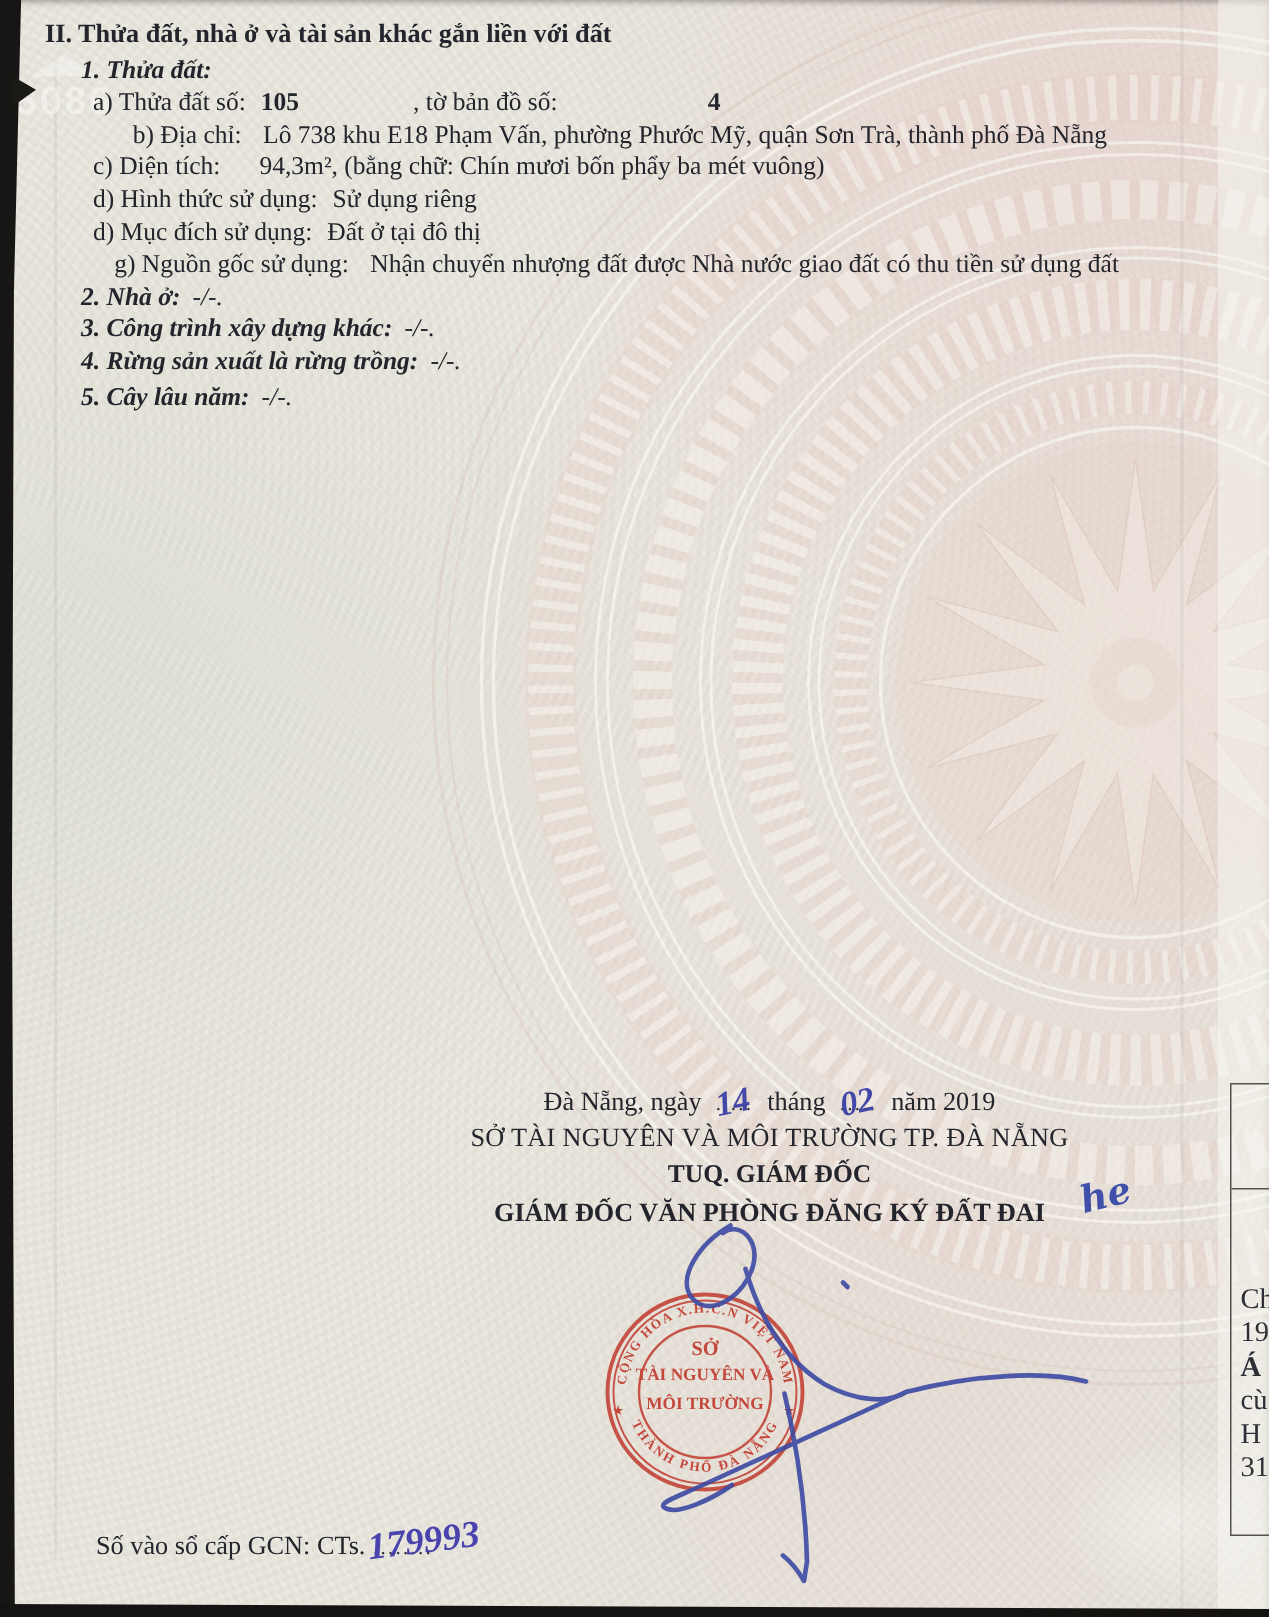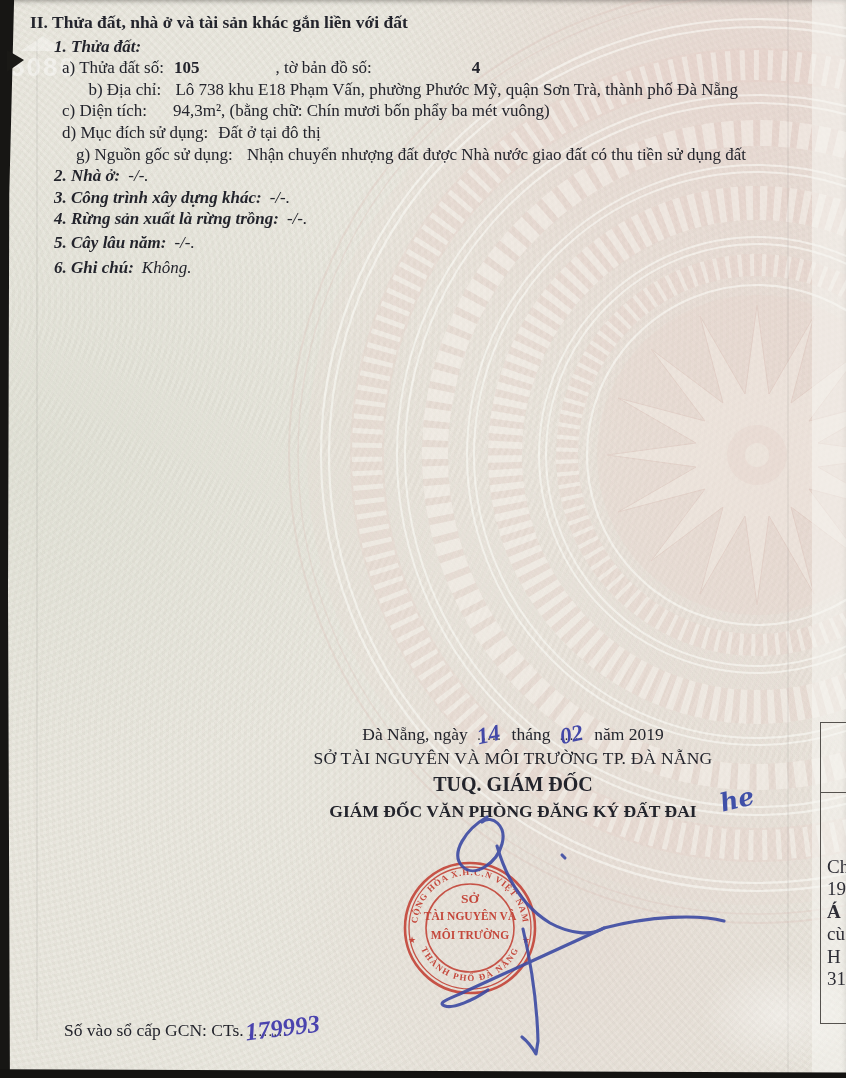--- a/index.html
+++ b/index.html
@@ -39,21 +39,21 @@
   .w-b{width:650px;} .w-g{width:676px;margin-left:16px;}
   .bold{font-weight:bold;}
   .numbered{margin-left:26px;font-style:italic;}
   .numbered .nlab{font-weight:bold;}
   .numbered .nval{margin-left:8px;}
   .mt2{margin-top:2px;} .mt3{margin-top:3px;}
   
   .signing{position:absolute;left:278px;top:724px;width:470px;z-index:3;text-align:center;}
   .date-line{font-size:17.5px;white-space:nowrap;}
   .org{font-weight:normal;font-size:17.5px;margin-top:3px;letter-spacing:.2px;}
-  .t1{font-weight:bold;font-size:20px;margin-top:4px;}
+  .t1{font-weight:bold;font-size:17px;margin-top:4px;}
   .t2{font-weight:bold;font-size:17.5px;margin-top:5px;position:relative;}
   .initials{position:absolute;left:442px;top:-16px;color:#4050a8;font-style:italic;font-weight:bold;
             font-size:25px;transform:rotate(-14deg);font-family:"DejaVu Serif", serif;}
   .hw{position:relative;display:inline-block;margin:0 5px;}
   .hw .dots{letter-spacing:1.5px;font-size:14px;color:#2c2c34;}
   .hw .ink{position:absolute;left:0;bottom:-1px;font-size:23px;line-height:1;color:#4348a8;
            font-style:italic;font-weight:bold;transform:rotate(-12deg);white-space:nowrap;}
   
   .stamp{position:absolute;left:397px;top:855px;z-index:4;}
   .sig{position:absolute;left:0;top:0;z-index:5;pointer-events:none;}
@@ -132,20 +132,23 @@
 
     <div class="fline wrap w-b">
       <span>b) Địa chỉ:</span>
       <span class="val">Lô 738 khu E18 Phạm Vấn, phường Phước Mỹ, quận Sơn Trà, thành phố Đà Nẵng</span>
     </div>
 
     <div class="fline">
       <span>c) Diện tích:</span><span class="val-wide">94,3m², (bằng chữ: Chín mươi bốn phẩy ba mét vuông)</span>
     </div>
 
+    <div class="fline">
+      <span>d) Hình thức sử dụng:</span><span class="val">Sử dụng riêng</span>
+    </div>
 
     <div class="fline">
       <span>d) Mục đích sử dụng:</span><span class="val">Đất ở tại đô thị</span>
     </div>
 
 
     <div class="fline wrap w-g">
       <span>g) Nguồn gốc sử dụng:</span>
       <span class="val">Nhận chuyển nhượng đất được Nhà nước giao đất có thu tiền sử dụng đất</span>
     </div>
@@ -154,23 +157,20 @@
       <span class="nlab">2. Nhà ở:</span><span class="nval">-/-.</span>
     </div>
     <div class="numbered">
       <span class="nlab">3. Công trình xây dựng khác:</span><span class="nval">-/-.</span>
     </div>
     <div class="numbered">
       <span class="nlab">4. Rừng sản xuất là rừng trồng:</span><span class="nval">-/-.</span>
     </div>
     <div class="numbered mt2">
       <span class="nlab">5. Cây lâu năm:</span><span class="nval">-/-.</span>
-    </div>
-    <div class="numbered mt3">
-      <span class="nlab">6. Ghi chú:</span><span class="nval">Không.</span>
     </div>
   </div>
 
   <div class="signing">
     <div class="date-line">
       <span>Đà Nẵng, ngày</span>
       <span class="hw"><span class="dots">.....</span><span class="ink">14</span></span>
       <span>tháng</span>
       <span class="hw"><span class="dots">.....</span><span class="ink">02</span></span>
       <span>năm 2019</span>

